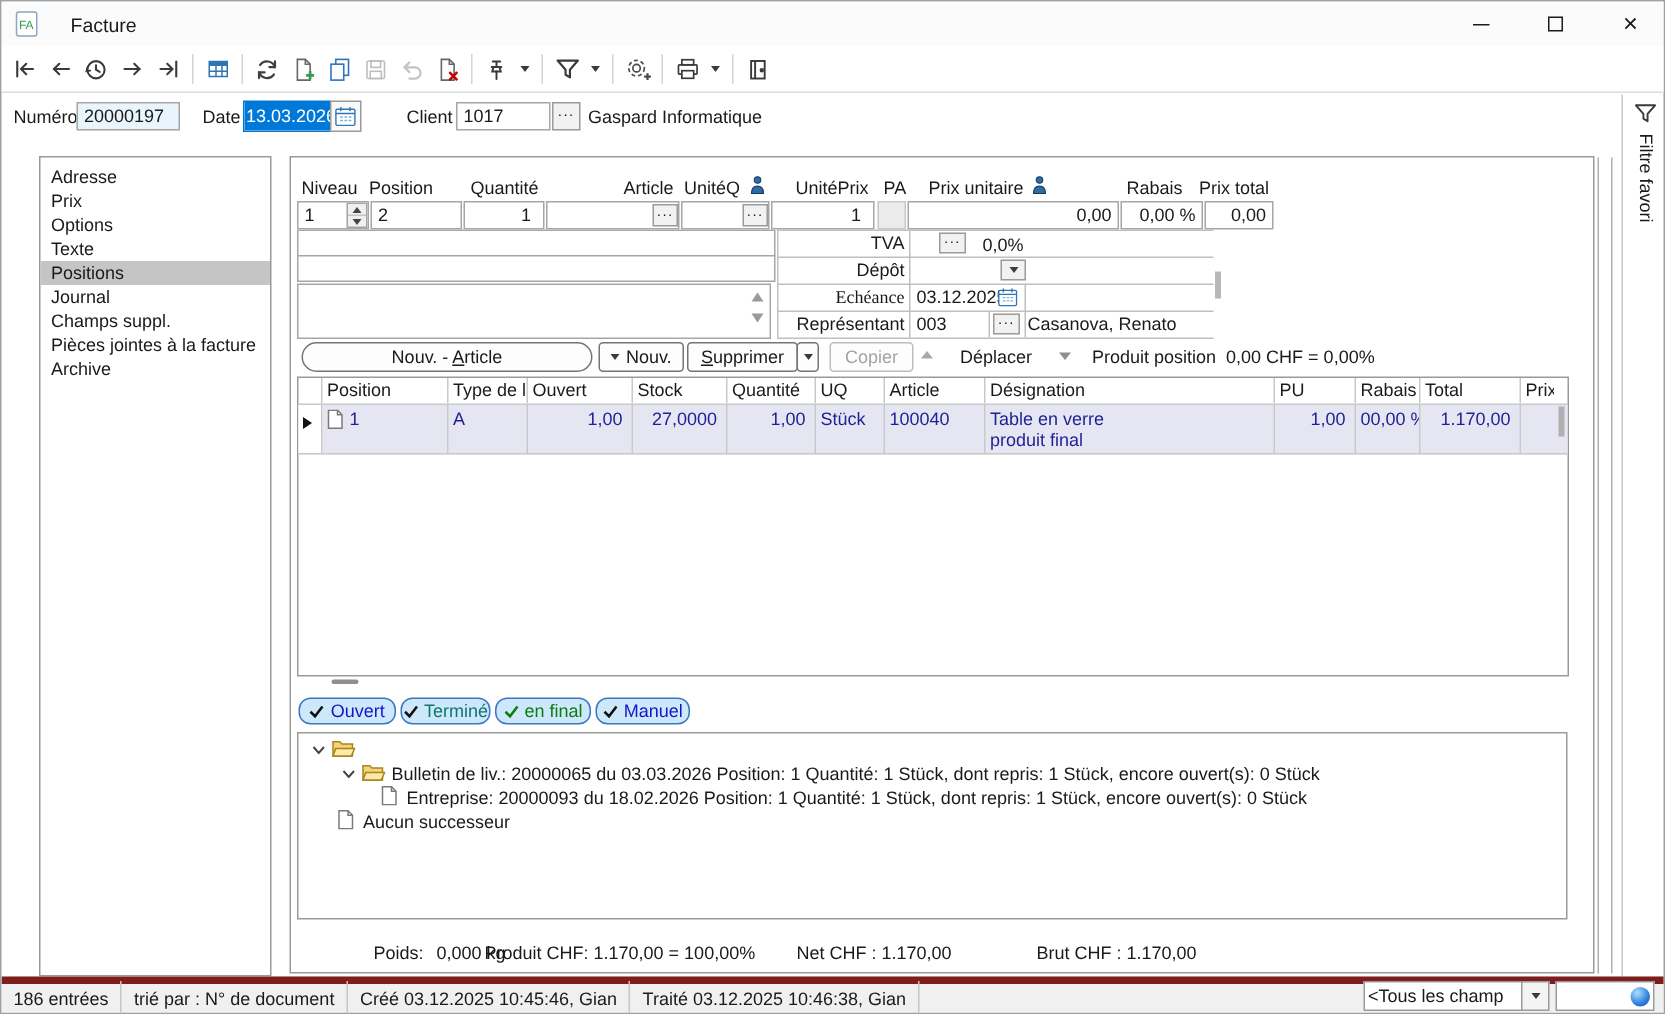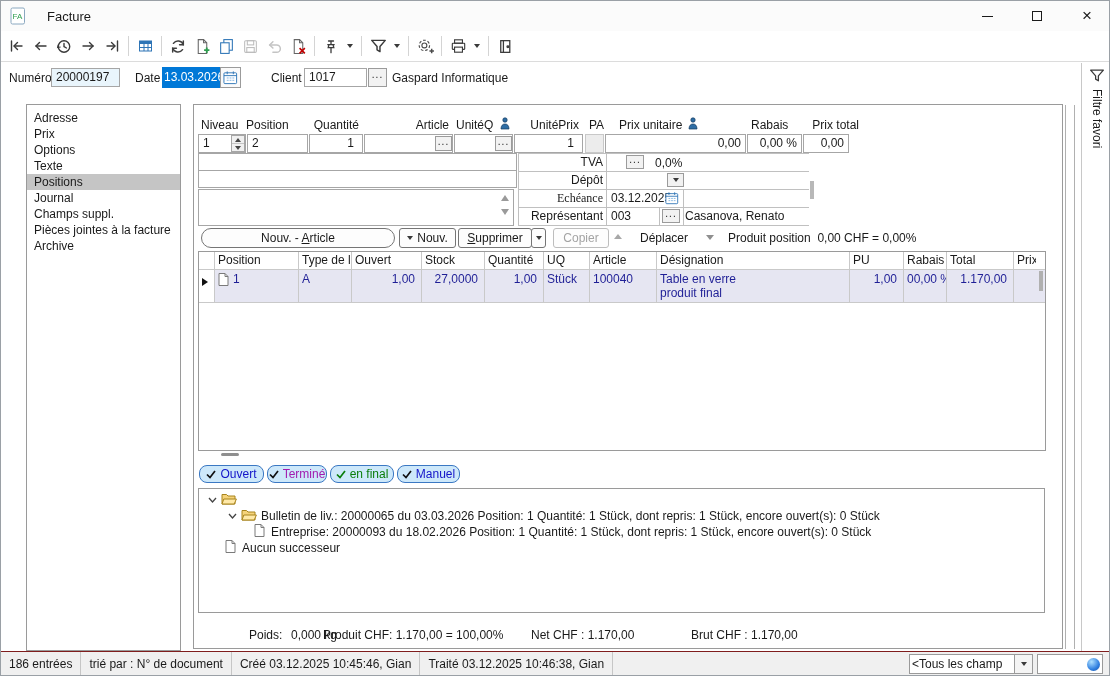--- a/index.html
+++ b/index.html
@@ -18,21 +18,21 @@
   .upg{width:0;height:0;border-left:4px solid transparent;border-right:4px solid transparent;border-bottom:5px solid #a8a8a8;}
   .dng{width:0;height:0;border-left:4px solid transparent;border-right:4px solid transparent;border-top:5px solid #8f8f8f;}
   .sb-item{height:16px;line-height:16px;padding-left:7px;white-space:nowrap;overflow:hidden;cursor:default;}
   .sb-sel{background:#c5c5c5;}
   .abtn{position:absolute;height:20px;background:#fdfdfd;border:1px solid #757575;border-radius:3px;display:flex;align-items:center;justify-content:center;font-size:12px;gap:4px;}
   .abtn.dis{border-color:#bdbdbd;color:#a3a3a3;}
   .hcell{height:17px;border-right:1px solid #c9c9c9;padding:1px 3px 0 3px;font-size:12px;white-space:nowrap;overflow:hidden;flex:0 0 auto;}
   .rcell{height:32px;border-right:1px solid #c9c9c9;padding:2px 3px 0 3px;font-size:12px;white-space:nowrap;overflow:hidden;flex:0 0 auto;color:#1f1f96;line-height:14px;}
   .num{text-align:right;padding-right:6px;}
   .fbtn{position:absolute;height:18px;background:#cde8fa;border:1px solid #3b78c3;border-radius:8px;display:flex;align-items:center;justify-content:center;gap:4px;font-size:12px;cursor:default;}
-  .c-blue{color:#1414c8;} .c-black{color:#a21caf;text-align:right;} .c-green{color:#0a7d0a;}
+  .c-blue{color:#1414c8;} .c-black{color:#0f766e;text-align:right;} .c-green{color:#0a7d0a;}
   .vline{position:absolute;width:1px;background:#c0c0c0;}
   .hline{position:absolute;height:1px;background:#c0c0c0;}
   .treeitem{position:absolute;white-space:nowrap;font-size:12px;}
   .ssep{width:1px;background:#c6c6c6;height:26px;flex:0 0 auto;}
   .sseg{padding:0 8px;line-height:25px;white-space:nowrap;}
   .wbtn{width:46px;height:30px;display:flex;align-items:center;justify-content:center;}
   svg{display:block;}
 </style>
 </head>
 <body>
@@ -237,21 +237,21 @@
   <span class="abs lb rt" style="left:513px;top:117px;width:65px;">UnitéPrix</span>
   <span class="abs lb" style="left:588px;top:117px;">PA</span>
   <span class="abs lb" style="left:618px;top:117px;">Prix unitaire</span>
   <span class="abs" style="left:687px;top:116px;">
       <svg width="10" height="13" viewBox="0 0 10 13">
         <circle cx="5" cy="3" r="2.2" fill="#2e6da4" stroke="#123a5e" stroke-width="0.7"></circle>
         <path d="M1 12c0-3.4 1.6-5 4-5s4 1.6 4 5z" fill="#2e6da4" stroke="#123a5e" stroke-width="0.7"></path>
       </svg>
     </span>
   <span class="abs lb" style="left:750px;top:117px;">Rabais</span>
-  <span class="abs lb rt" style="left:781px;top:117px;width:77px;">Prix total</span>
+  <span class="abs lb rt" style="left:781px;top:117px;width:64px;">Prix total</span>
 
   <div class="fld" style="left:197px;top:133px;width:48px;">1</div>
   <div class="abs" style="left:230px;top:134px;width:14px;height:17px;border:1px solid #a6a6a6;background:#f0f0f0;">
     <div style="height:8px;display:flex;align-items:center;justify-content:center;border-bottom:1px solid #c4c4c4;">
         <div style="width:0;height:0;border-left:3px solid transparent;border-right:3px solid transparent;border-bottom:4px solid #444;"></div>
       </div>
     <div style="height:7px;display:flex;align-items:center;justify-content:center;">
         <div style="width:0;height:0;border-left:3px solid transparent;border-right:3px solid transparent;border-top:4px solid #444;"></div>
       </div>
   </div>
@@ -464,21 +464,21 @@
   <div class="vline" style="left:1080px;top:62px;height:588px;background:#c8c8c8;"></div>
   <div class="vline" style="left:1064px;top:104px;height:544px;background:#b0b0b0;"></div>
   <div class="vline" style="left:1073px;top:104px;height:544px;background:#b0b0b0;"></div>
   <span class="abs" style="left:1087px;top:66px;">
       <svg width="18" height="17" viewBox="0 0 16 16" fill="none" stroke="#3a3a3a" stroke-width="1.2" stroke-linejoin="round">
         <path d="M2 3h12L9.3 8.4v4.6l-2.6-1.6V8.4z"></path>
       </svg>
     </span>
   <span class="abs" style="left:1089px;top:88px;writing-mode:vertical-rl;font-size:12px;color:#1a1a1a;white-space:nowrap;">Filtre favori</span>
 
-  <div class="abs" style="left:0;top:650px;width:1110px;height:26px;background:#f0f0f0;border-top:1px solid #7f1d1d;display:flex;align-items:center;">
+  <div class="abs" style="left:0;top:650px;width:1110px;height:26px;background:#f0f0f0;border-top:5px solid #7f1d1d;display:flex;align-items:center;">
     <span class="sseg">186 entrées</span>
     <div class="ssep"></div>
     <span class="sseg">trié par : N° de document</span>
     <div class="ssep"></div>
     <span class="sseg">Créé 03.12.2025 10:45:46, Gian</span>
     <div class="ssep"></div>
     <span class="sseg">Traité 03.12.2025 10:46:38, Gian</span>
     <div class="ssep"></div>
   </div>
   <div class="abs" style="left:908px;top:653px;width:106px;height:20px;border:1px solid #9a9a9a;background:#fff;line-height:18px;padding:0 2px;overflow:hidden;white-space:nowrap;">

